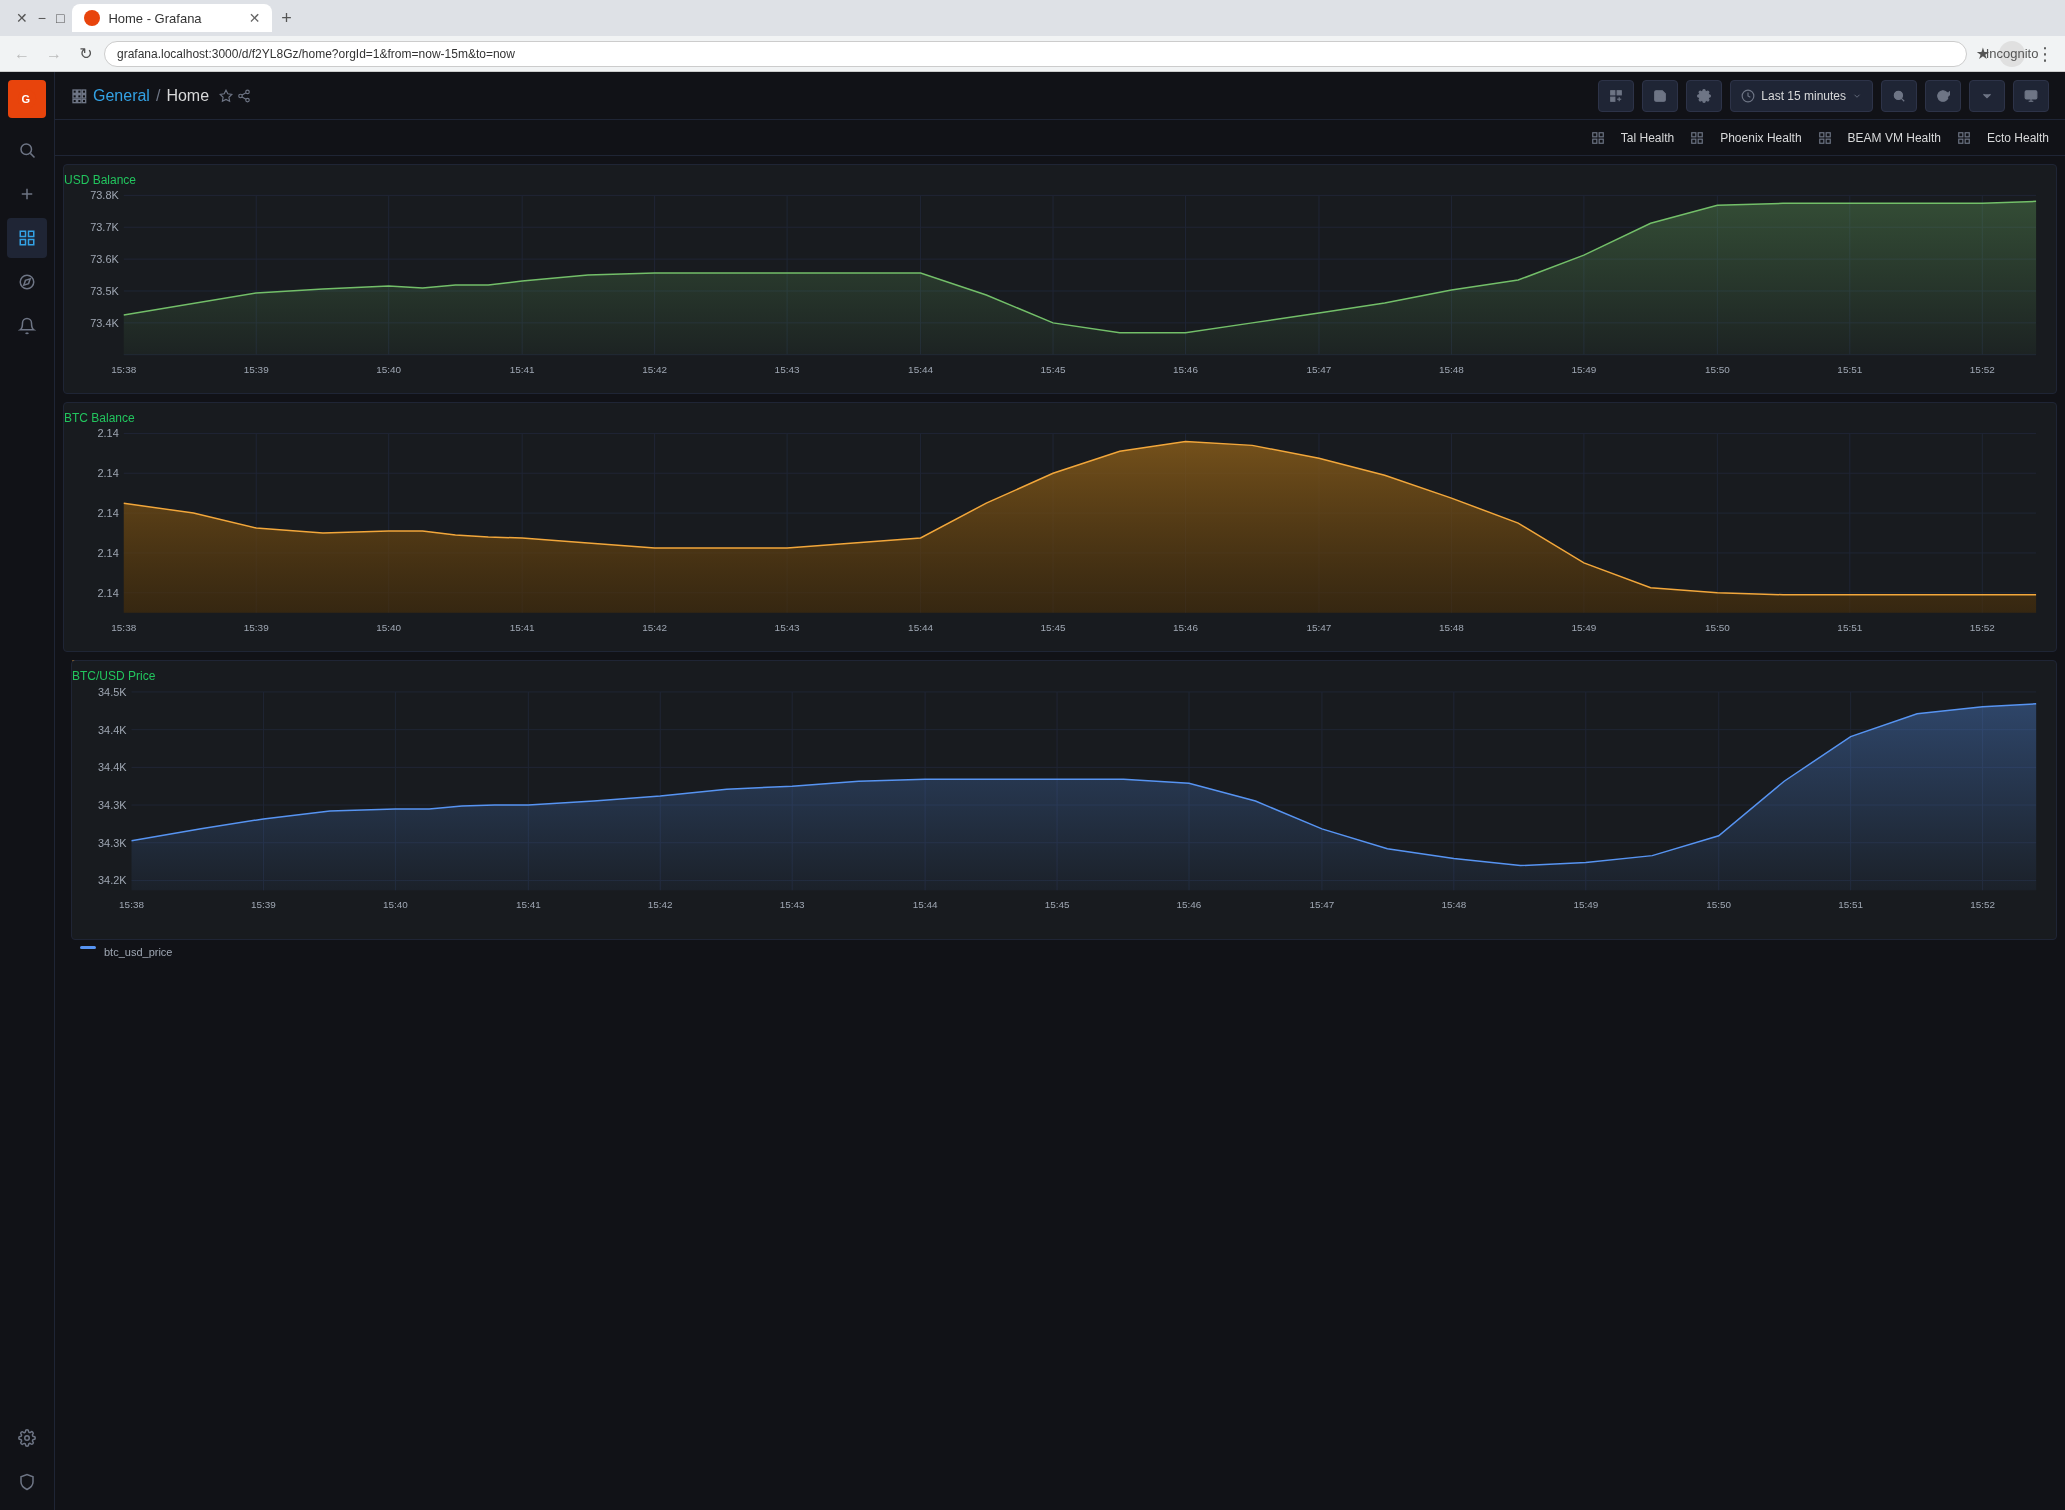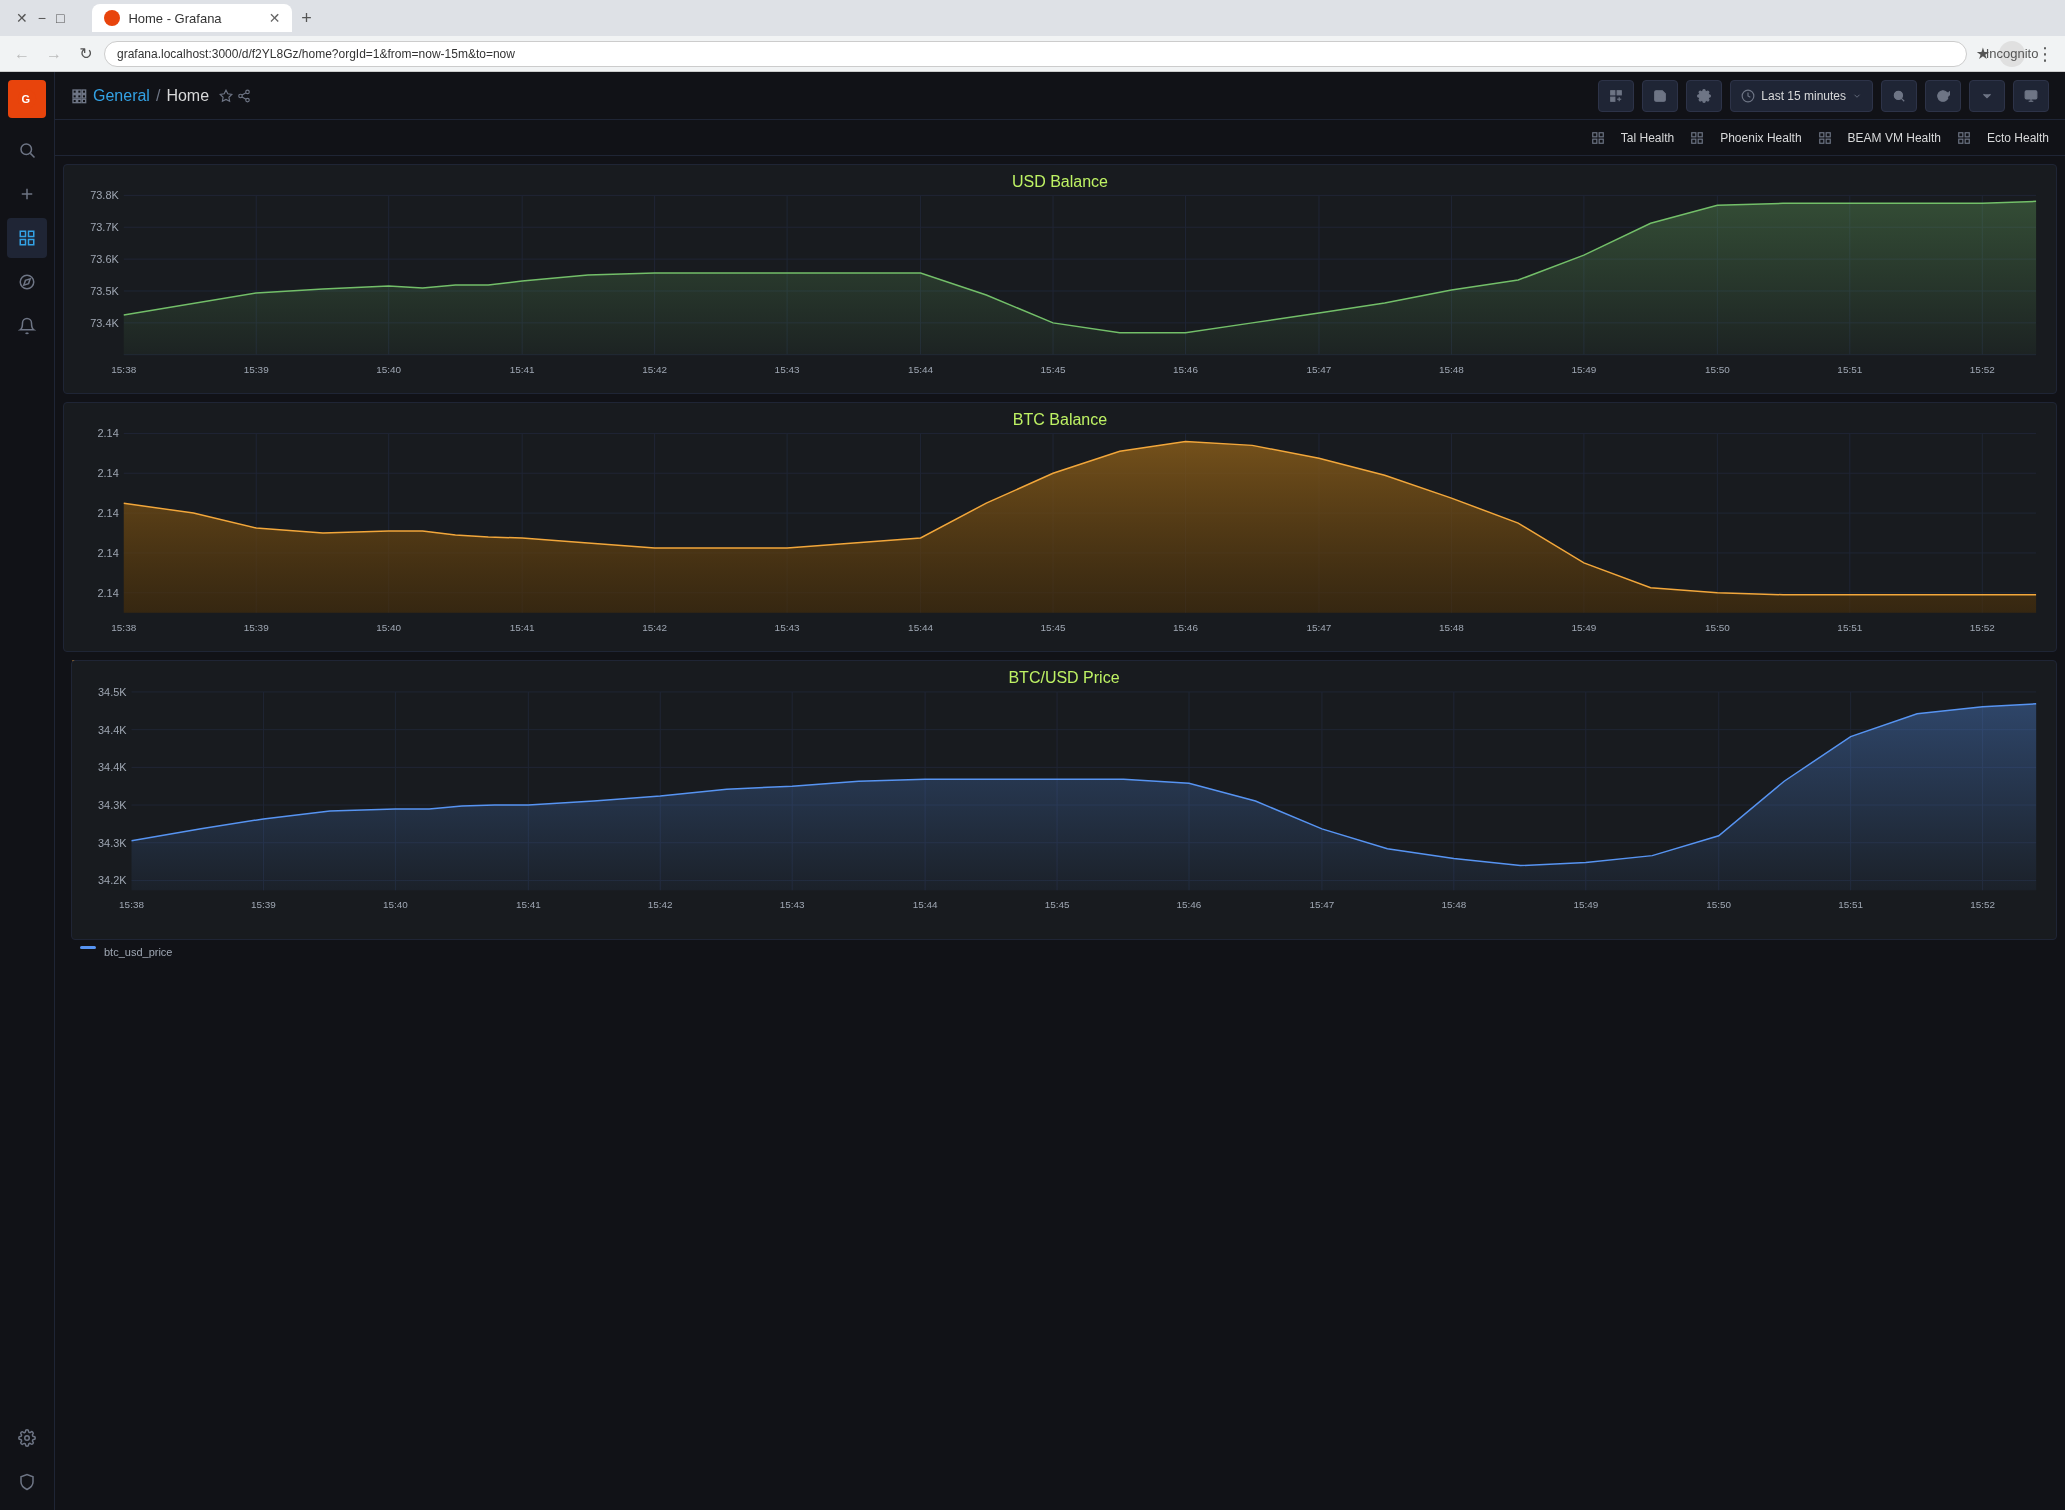--- a/index.html
+++ b/index.html
@@ -1,21 +1,21 @@
 <!DOCTYPE html>
 <html><head>
   <meta charset="utf-8">
   <style>
     * { margin: 0; padding: 0; box-sizing: border-box; }
     body { background: #111217; color: #d8d9da; font-family: 'Helvetica Neue', Arial, sans-serif; font-size: 12px; overflow: hidden; }
 
     
     .browser-frame { width: 2065px; height: 1510px; display: flex; flex-direction: column; }
     .browser-chrome { background: #dee1e6; height: 72px; display: flex; flex-direction: column; }
-    .browser-tab { background: #fff; height: 28px; min-width: 200px; display: flex; align-items: center; padding: 0 12px; border-radius: 8px 8px 0 0; font-size: 13px; color: #333; gap: 8px; margin-left: 20px; }
+    .browser-tab { background: #fff; height: 28px; min-width: 200px; display: flex; align-items: center; padding: 0 12px; border-radius: 8px 8px 0 0; font-size: 13px; color: #333; gap: 8px; }
     .browser-tab .tab-favicon { width: 16px; height: 16px; background: #e8440c; border-radius: 50%; }
     .browser-tab .tab-close { margin-left: auto; color: #666; cursor: pointer; font-size: 14px; }
     .browser-new-tab { width: 28px; height: 28px; display: flex; align-items: center; justify-content: center; color: #555; font-size: 18px; cursor: pointer; }
 
     .browser-toolbar { background: #f1f3f4; height: 36px; display: flex; align-items: center; padding: 0 8px; gap: 4px; border-bottom: 1px solid #ccc; }
     .nav-btn { width: 28px; height: 28px; border-radius: 50%; border: none; background: transparent; cursor: pointer; display: flex; align-items: center; justify-content: center; color: #555; font-size: 16px; }
     .nav-btn.disabled { color: #bbb; cursor: default; }
     .address-bar { flex: 1; height: 26px; background: #fff; border: 1px solid #ccc; border-radius: 13px; padding: 0 12px; font-size: 13px; color: #333; display: flex; align-items: center; }
     .address-bar span { color: #333; font-size: 12px; }
     .toolbar-actions { display: flex; gap: 4px; align-items: center; }
@@ -45,21 +45,21 @@
     .time-range-btn { background: #1f2535; border: 1px solid #2d3348; border-radius: 4px; height: 32px; padding: 12px 10px; color: #d8d9da; font-size: 12px; cursor: pointer; display: flex; align-items: center; gap: 6px; }
 
     
     .health-bar { height: 36px; background: #111217; border-bottom: 1px solid #1f2535; display: flex; align-items: center; justify-content: flex-end; padding: 0 16px; gap: 16px; }
     .health-item { display: flex; align-items: center; gap: 16px; font-size: 12px; color: #d8d9da; cursor: pointer; }
 
     
     .panels-area { flex: 1; overflow-y: auto; padding: 8px; display: flex; flex-direction: column; gap: 8px; background: #111217; }
 
     .panel { background: #181b1f; border: 1px solid #1f2535; border-radius: 4px; position: relative; }
-    .panel-title { position: absolute; top: 0; left: 0; right: 0; text-align: center; font-size: 16px; color: #bef264; padding: 8px 0 4px; z-index: 2; }
+    .panel-title { position: absolute; top: 0; left: 0; right: 0; font-size: 12px; color: #22c55e; padding: 8px 0 4px; z-index: 2; }
     .panel-canvas { width: 100%; }
     .panel-legend { padding: 4px 8px 6px; display: flex; gap: 8px; }
     .legend-swatch { width: 16px; height: 3px; border-radius: 2px; }
     .legend-label { font-size: 11px; color: #9fa7b3; }
 
     svg text { font-family: 'Helvetica Neue', Arial, sans-serif; }
   </style>
 </head>
 <body>
 

